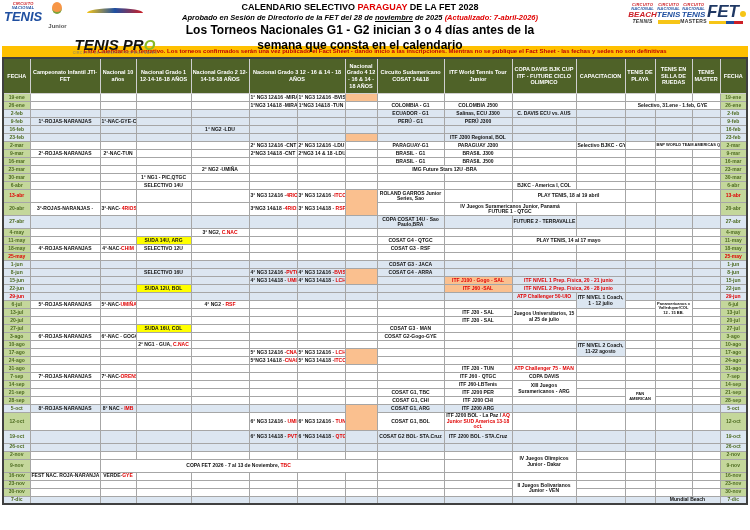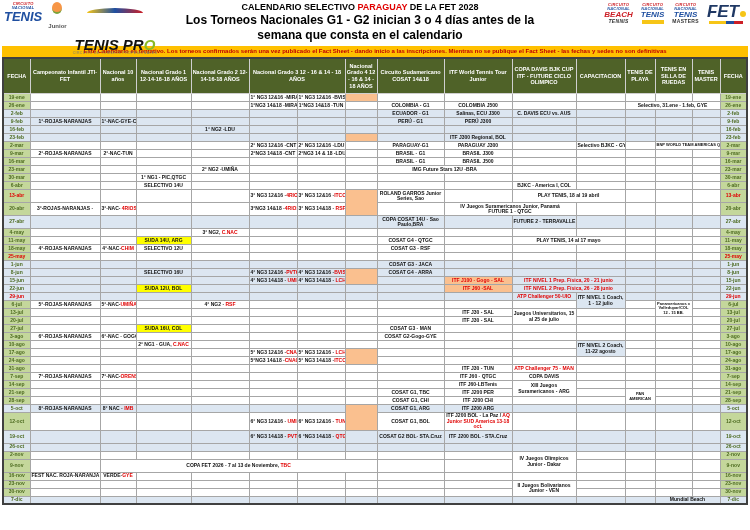--- a/index.html
+++ b/index.html
@@ -1,20 +1,20 @@
 <!DOCTYPE html>
 <html><head>
 <meta charset="utf-8">
 <style>
   html,body{margin:0;padding:0;}
   body{width:750px;height:530px;overflow:hidden;background:#fff;font-family:"Liberation Sans",sans-serif;}
   
   .header{position:relative;height:46px;width:750px;}
   .logos-left{position:absolute;left:4px;top:2px;display:flex;align-items:flex-start;gap:6px;}
-  .logos-right{position:absolute;right:4px;top:3px;display:flex;align-items:center;gap:8px;}
+  .logos-right{position:absolute;right:4px;top:3px;display:flex;align-items:center;}
   .logo{text-align:center;line-height:1;}
   .lg-tiny{font-size:4px;font-weight:700;font-style:italic;letter-spacing:.2px;display:block;}
   .lg-red{color:#cc2027;} .lg-blue{color:#1f4fa0;}
   .lg-big{font-size:13px;font-weight:700;font-style:italic;color:#1f4fa0;display:block;}
   .junior-fig{width:10px;height:10px;border-radius:50%;background:#f79646;margin:0 auto 1px auto;border-bottom:2px solid #7aa33a;}
   .junior-txt{font-size:6px;font-weight:700;color:#555;}
   .tenispro{margin-top:6px;}
   .tp-swoosh{height:5px;width:56px;border-radius:50%/100% 100% 0 0;background:linear-gradient(90deg,#f6c517,#1f4fa0,#cc2027);margin:0 auto 1px auto;}
   .tp-name{font-size:15px;font-weight:700;font-style:italic;color:#111;margin-top:24px;}
   .tp-ball{color:#8db926;}
@@ -65,20 +65,21 @@
     </div>
     <div class="logo tenispro">
       <div class="tp-swoosh"></div>
       <div class="tp-name"><span>TENIS PR</span><span class="tp-ball">O</span></div>
       <div class="tp-tag">CIRCUITO DE TORNEOS PROFESIONALES</div>
     </div>
   </div>
 
   <div class="titles">
     <div class="t1"><span>CALENDARIO SELECTIVO </span><span class="red">PARAGUAY</span><span> DE LA FET 2028</span></div>
+    <div class="t2"><span>Aprobado en Sesión de Directorio de la FET del 28 de </span><span class="u">noviembre</span><span> de 2025 </span><span class="red">(Actualizado: 7-abril-2026)</span></div>
     <div class="t3">Los Torneos Nacionales G1 - G2 inician 3 o 4 días antes de la semana que consta en el calendario</div>
   </div>
 
   <div class="logos-right">
     <div class="logo">
       <span class="lg-tiny lg-red">CIRCUITO</span>
       <span class="lg-tiny lg-blue">NACIONAL</span>
       <span class="r-main lg-red">BEACH</span>
       <span class="r-sub" style="color:#333;font-style:italic">TENNIS</span>
     </div>

